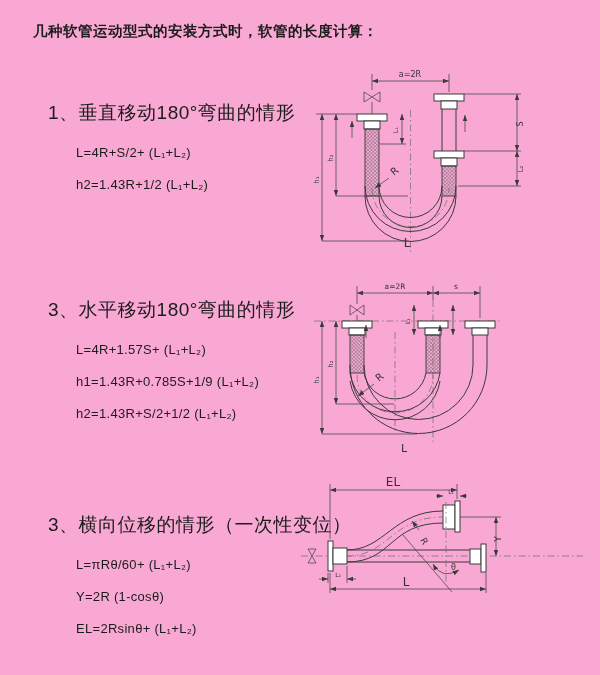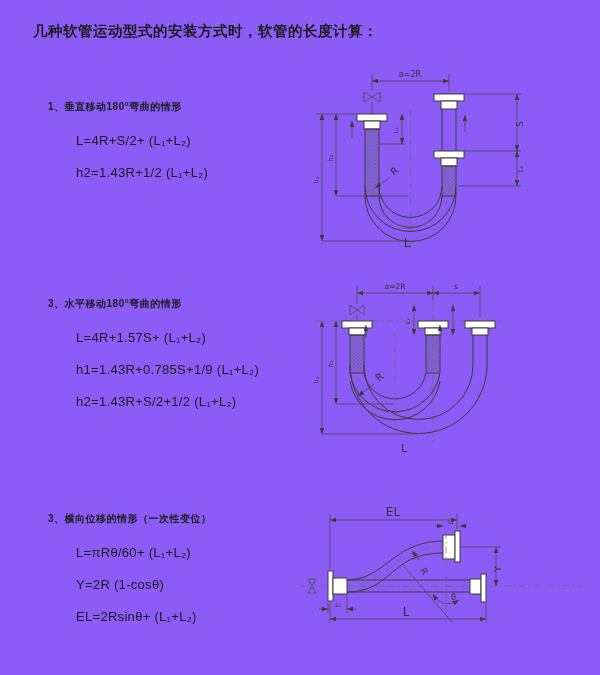--- a/index.html
+++ b/index.html
@@ -1,26 +1,26 @@
 <!DOCTYPE html>
 <html><head>
 <meta charset="utf-8">
 <style>
   html,body{margin:0;padding:0;background:#fff;}
-  #page{position:relative;width:600px;height:675px;background:#8b5cf6;overflow:hidden;
+  #page{position:relative;width:600px;height:675px;background:#f9a8d4;overflow:hidden;
         font-family:"Liberation Sans","DejaVu Sans",sans-serif;color:#1c1c1c;}
   .title{position:absolute;left:33px;top:22px;font-size:14.5px;font-weight:700;letter-spacing:0.5px;}
   .section{position:absolute;left:48px;}
-  .sec-heading{font-size:10px;font-weight:700;letter-spacing:0.5px;margin:0 0 11px 0;}
+  .sec-heading{font-size:19px;font-weight:400;letter-spacing:0.5px;margin:0 0 11px 0;}
   .formula{font-size:13px;line-height:32px;margin:0 0 0 28px;letter-spacing:0.3px;white-space:pre;}
   #sec1{top:100px;} #sec2{top:297px;} #sec3{top:512px;}
   .diag{position:absolute;}
   #diag1{left:312px;top:66px;}
   #diag2{left:312px;top:280px;}
-  #diag3{left:293px;top:500px;}
+  #diag3{left:293px;top:470px;}
   svg{display:block;}
   svg text{font-family:"DejaVu Sans","Liberation Sans",sans-serif;fill:#333;}
   .thin{stroke:#4a4a4a;stroke-width:0.8;fill:none;}
   .med{stroke:#3a3a3a;stroke-width:1;fill:none;}
   .dash{stroke:#6a6a6a;stroke-width:0.7;fill:none;stroke-dasharray:7 3 1.5 3;}
   .fit{stroke:#3a3a3a;stroke-width:1;fill:#ffffff;}
   .braid{stroke:#3a3a3a;stroke-width:0.9;}
 </style>
 </head>
 <body>

